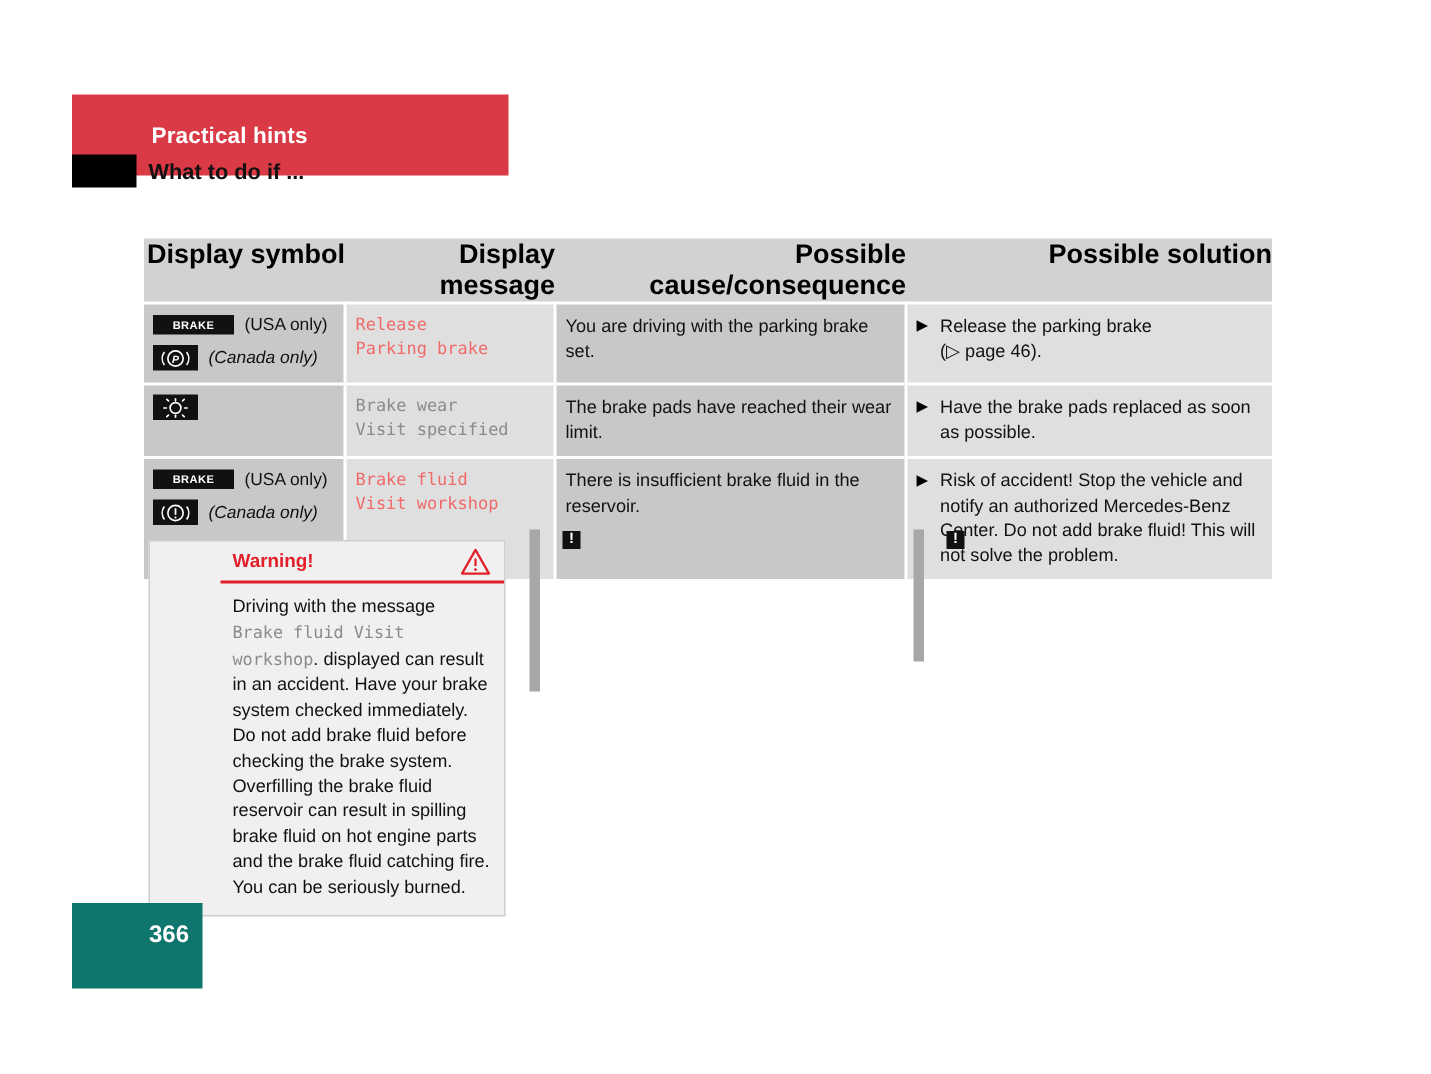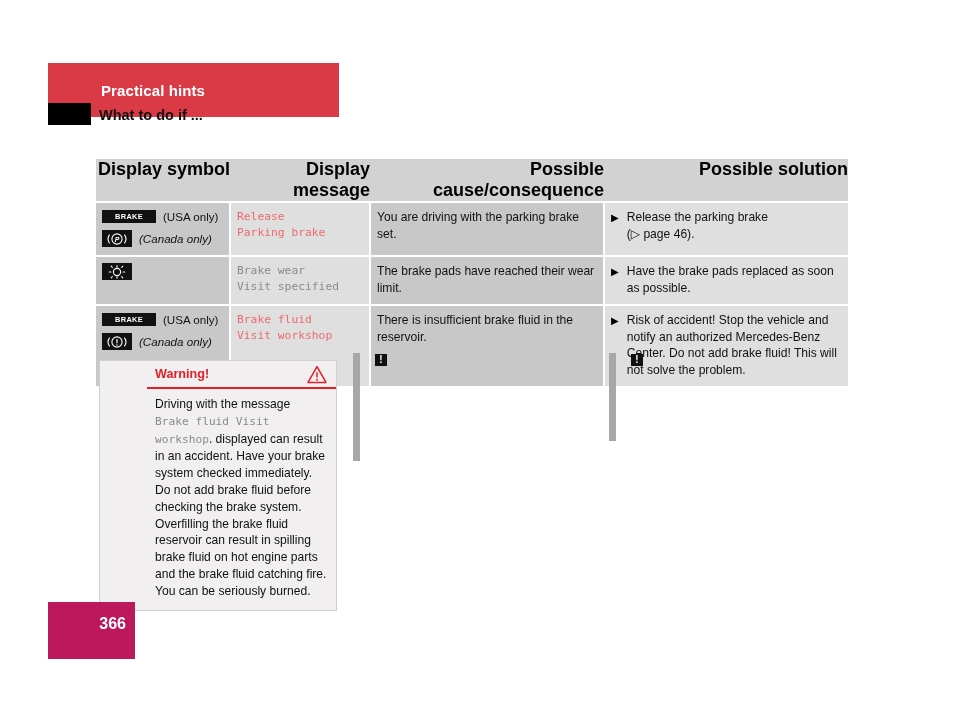--- a/index.html
+++ b/index.html
@@ -225,21 +225,21 @@
   #note-mid { left: 353px; top: 353px; width: 230px; }
   #note-mid .note-bar { height: 108px; }
   #note-right { left: 609px; top: 353px; width: 240px; }
   #note-right .note-bar { height: 88px; }
 
   
   .footer {
     position: absolute;
     left: 48px; top: 602px;
     width: 87px; height: 57px;
-    background: #be185d;
+    background: #0f766e;
   }
   .footer-num {
     position: absolute;
     right: 9px; top: 13px;
     color: #ffffff;
     font-size: 16px;
     font-weight: bold;
   }
 </style>
 </head>

